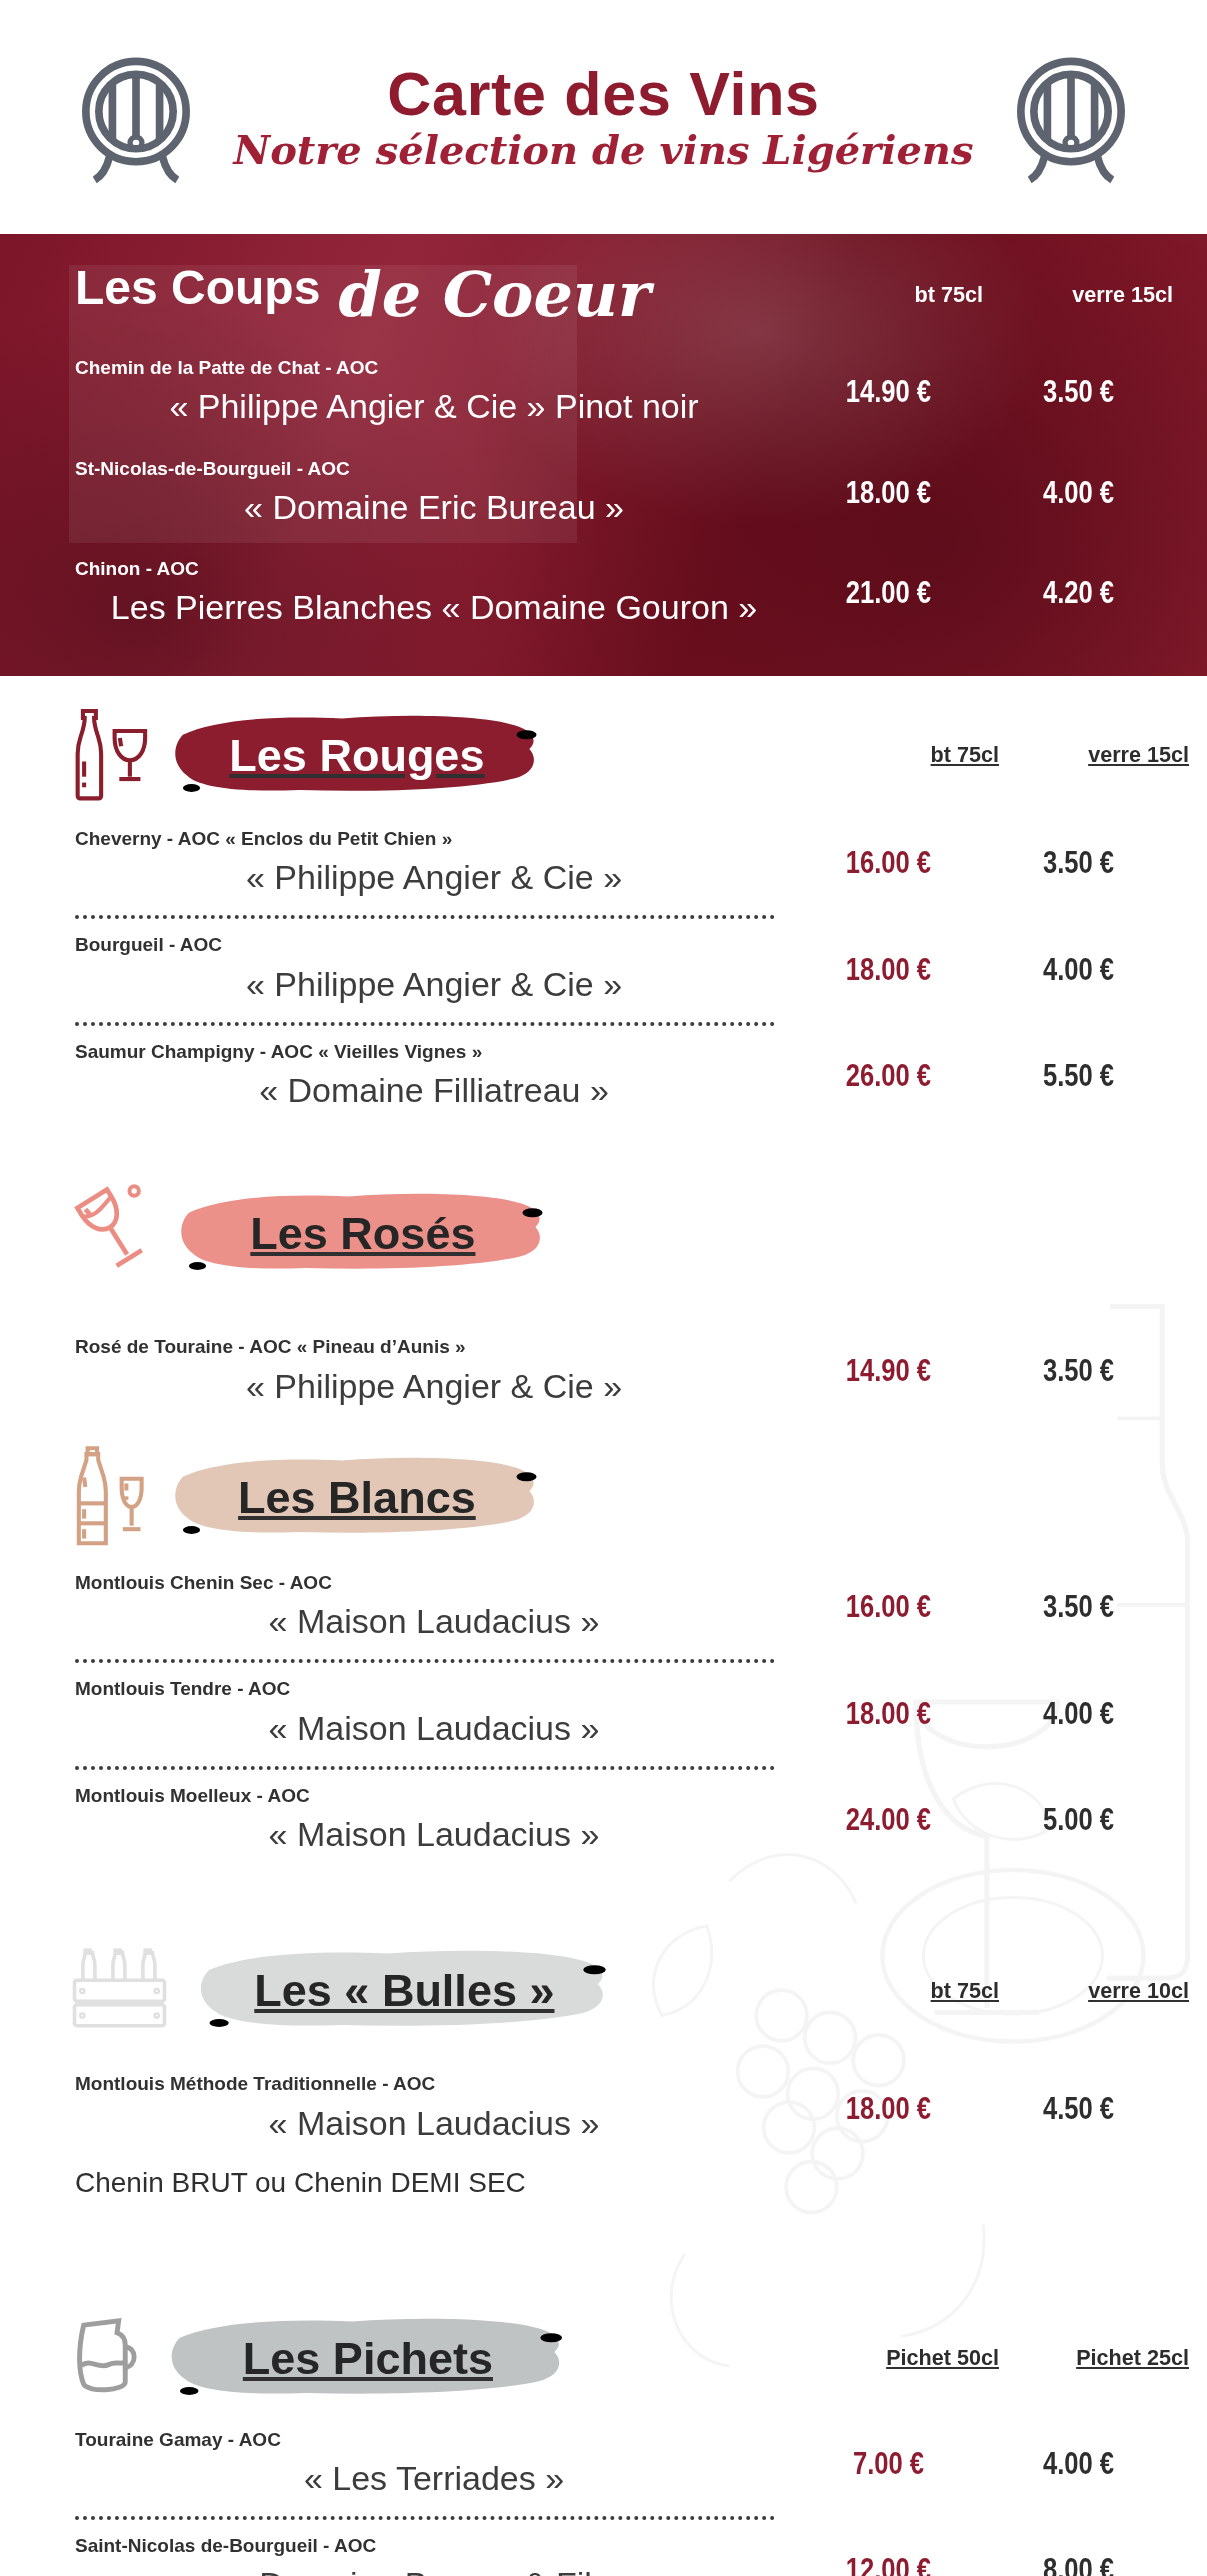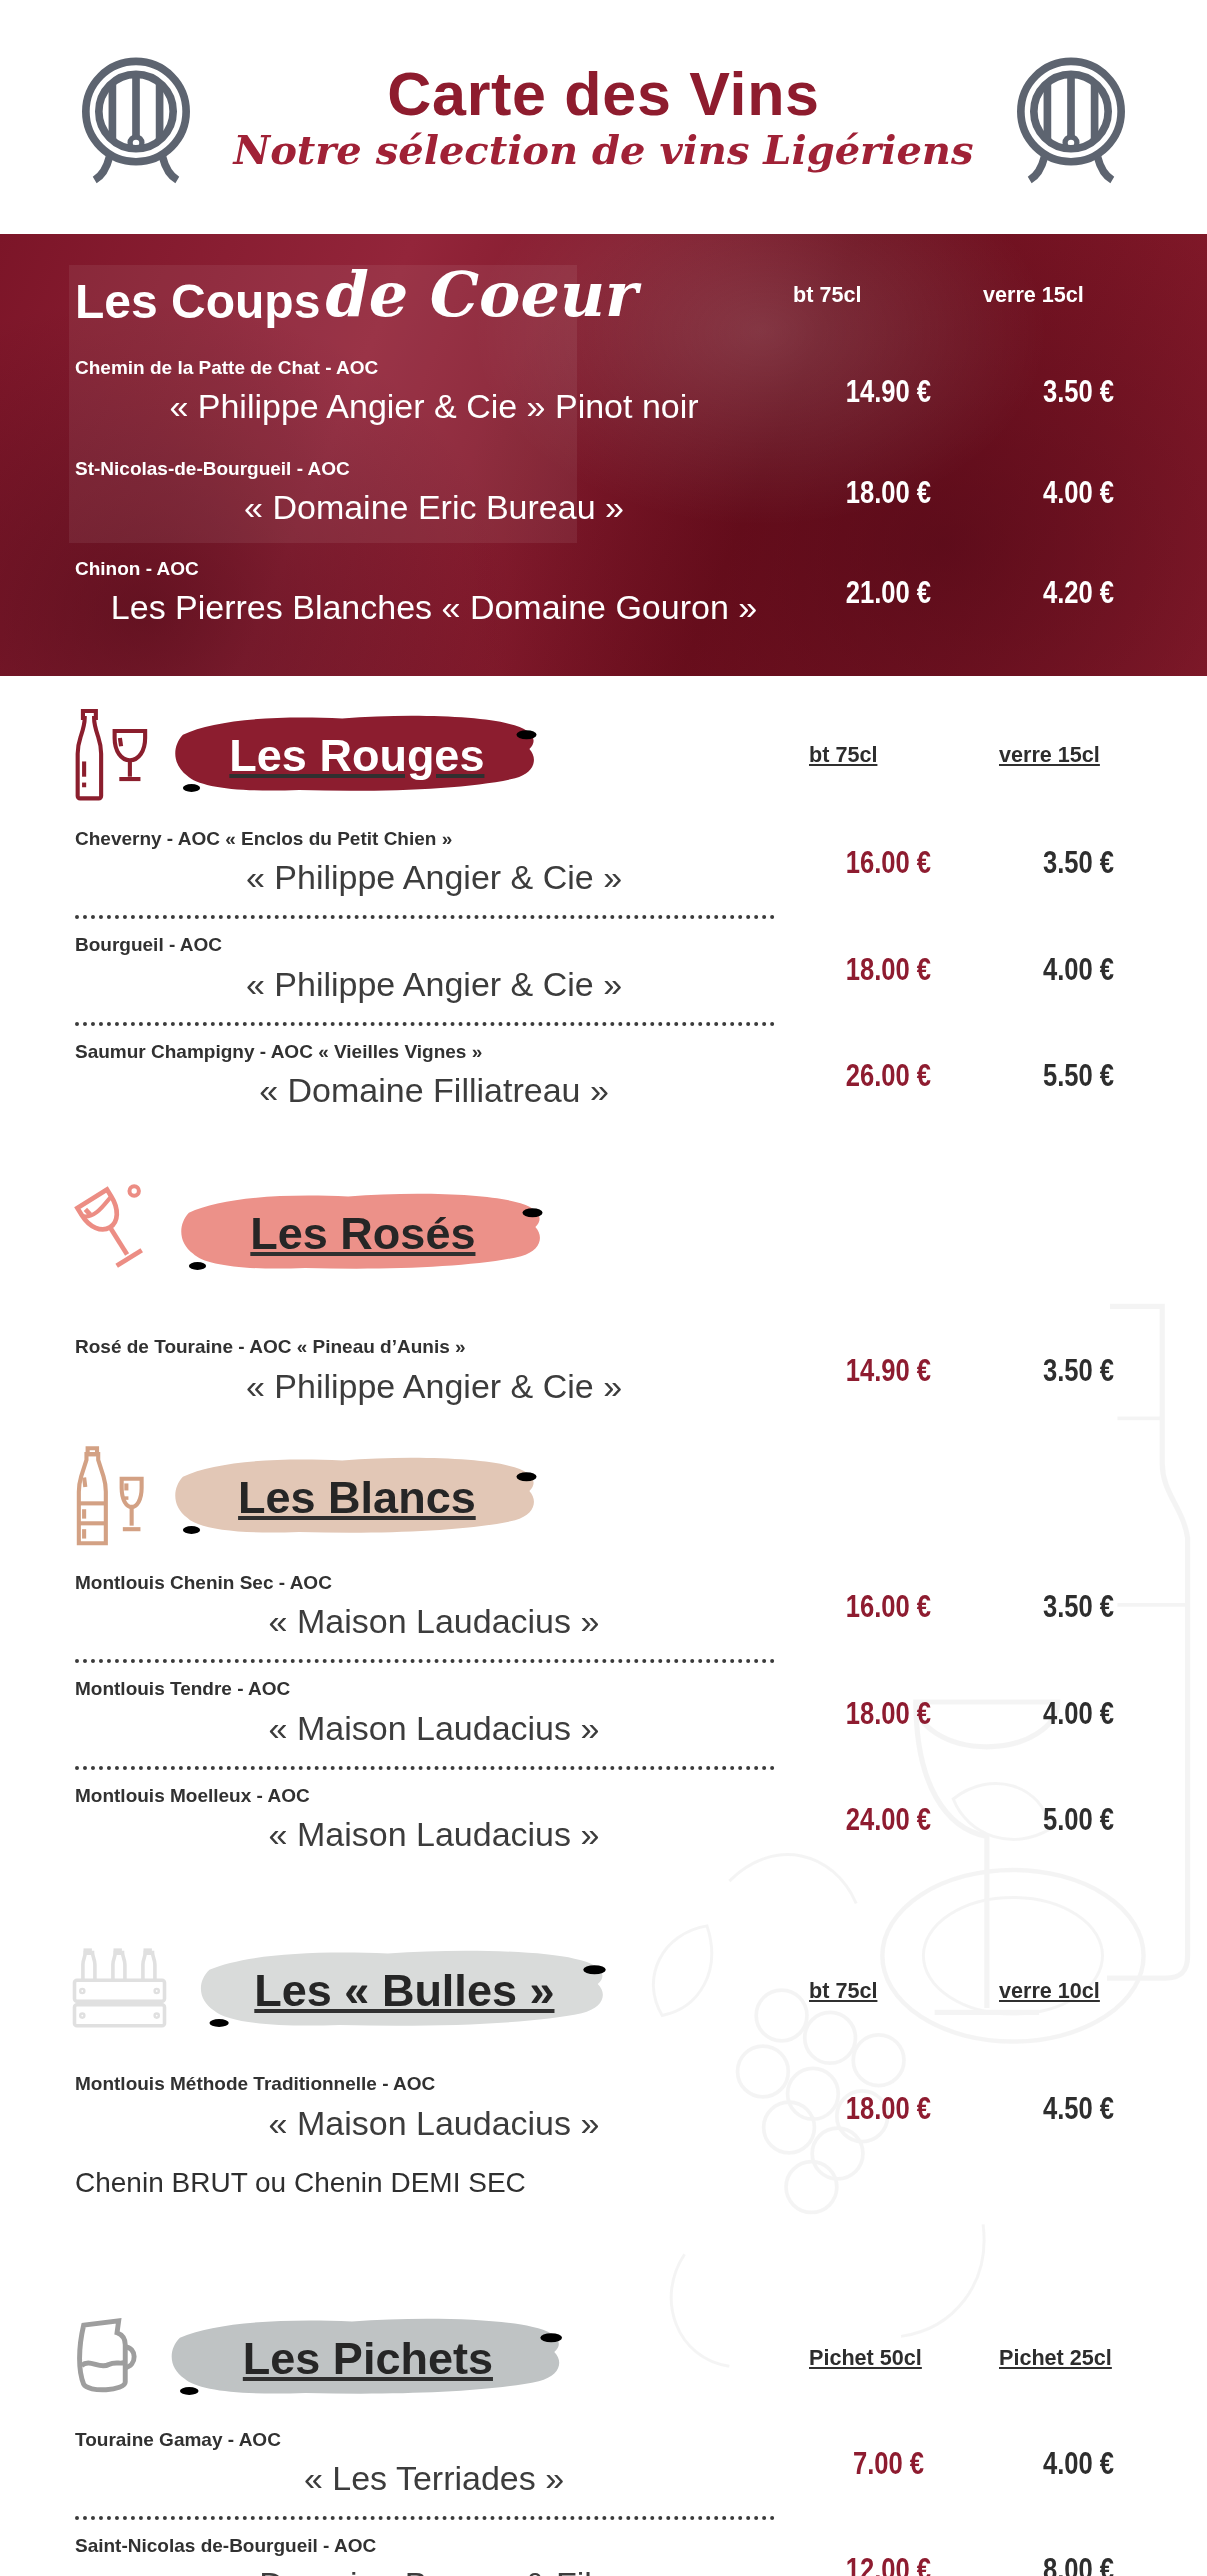--- a/index.html
+++ b/index.html
@@ -24,25 +24,25 @@
       radial-gradient(ellipse 672px 567px at 78% 70%, rgba(70,5,18,0.55), rgba(70,5,18,0) 72%),
       radial-gradient(ellipse 523px 448px at 12% 85%, rgba(60,4,14,0.5), rgba(60,4,14,0) 70%),
       linear-gradient(112deg,#7c1528 0%,#93253a 30%,#71101f 62%,#8a1d2e 100%);
   }
   .featured::before{
     content:"";position:absolute;left:69px;top:31px;width:508px;height:278px;
     background:rgba(255,255,255,0.07);
   }
   .f-inner{position:relative;padding:30px 34px 0 75px;}
   .grid-row{display:grid;grid-template-columns:1fr 190px 190px;align-items:center;}
-  .f-head .f-title{display:flex;align-items:flex-end;gap:5px;}
+  .f-head .f-title{display:flex;align-items:flex-start;gap:18px;}
   .f-title-main{font-size:48px;font-weight:800;line-height:1;}
   .script{font-family:"DejaVu Serif", serif;font-style:italic;font-weight:700;}
   .f-title-script{font-size:62px;line-height:1;}
-  .colhead{font-size:21.6px;font-weight:700;text-align:left;}
+  .colhead{font-size:21.6px;font-weight:700;text-align:right;}
   .f-item{margin-top:31px;}
   .wine-name{font-size:19px;font-weight:700;line-height:1.18;}
   .wine-detail{font-size:34px;font-weight:400;margin-top:8px;line-height:1.15;text-align:center;}
   .price{font-size:32px;font-weight:700;text-align:center;}
   .cond{display:inline-block;transform:scaleX(0.8);white-space:nowrap;}
   .featured .wine-name,.featured .wine-detail,.featured .price{color:#fff;}
 
   
   .section{position:relative;}
   .section-head{display:grid;grid-template-columns:1fr 190px 190px;align-items:center;padding:0 18px 0 63px;text-decoration:underline;}

